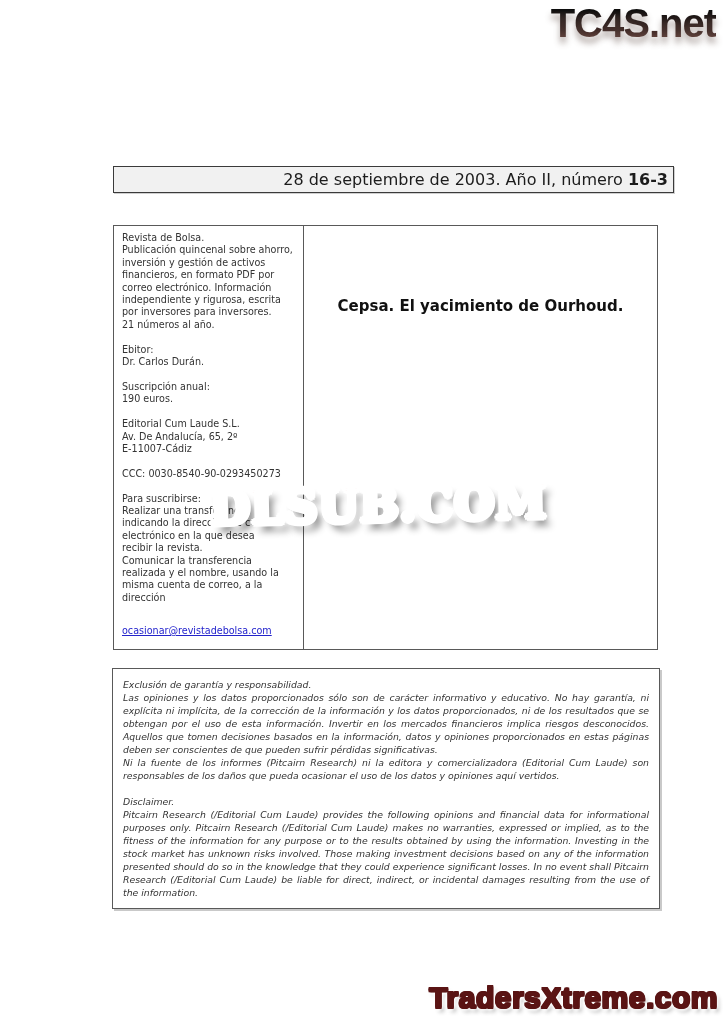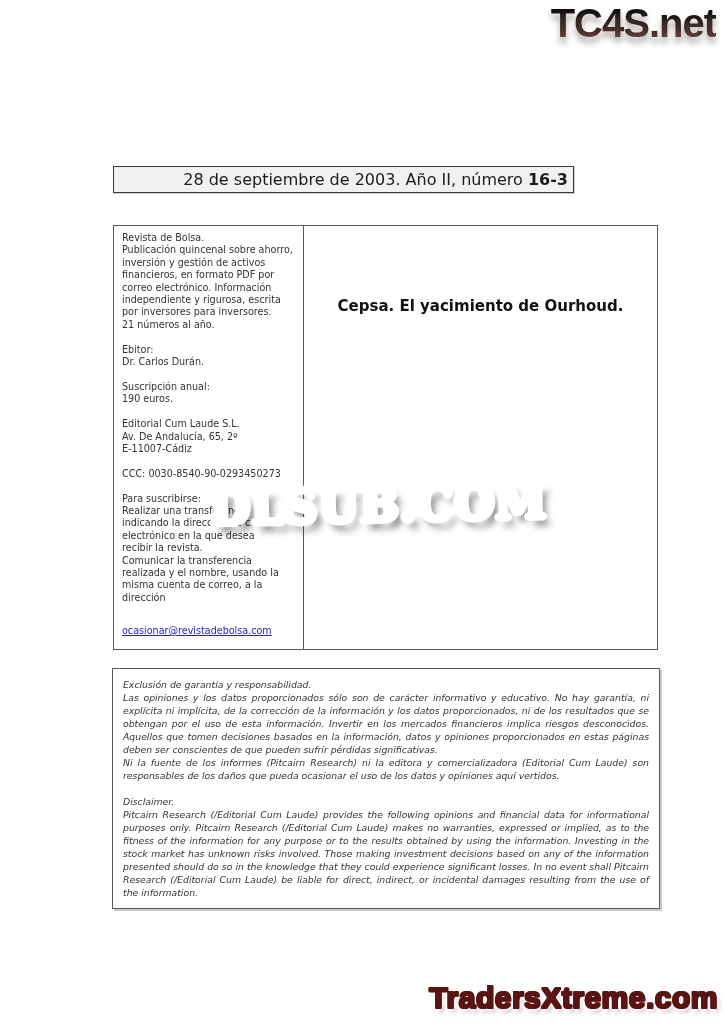--- a/index.html
+++ b/index.html
@@ -29,21 +29,21 @@
   }
   .masthead .subtitle{
     font-family:"Liberation Sans",sans-serif;
     font-weight:bold;font-size:24px;line-height:28px;
     color:#3462cf;
     transform:scaleX(0.8);transform-origin:left center;
     white-space:nowrap;margin-top:3px;
   }
   
   .issue-bar{
-    position:absolute;left:113px;top:166px;width:461px;height:27px;
+    position:absolute;left:113px;top:166px;width:561px;height:27px;
     box-sizing:border-box;border:1px solid #3a3a3a;background:#f1f1f1;
     text-align:right;font-size:16px;line-height:25px;color:#1c1c1c;
     padding-right:5px;
     box-shadow:1px 1px 0 #cfcfcf;
   }
   .issue-bar b{font-weight:bold;}
   
   .main-table{
     position:absolute;left:113px;top:225px;width:545px;height:425px;
     box-sizing:border-box;border:1px solid #595959;

